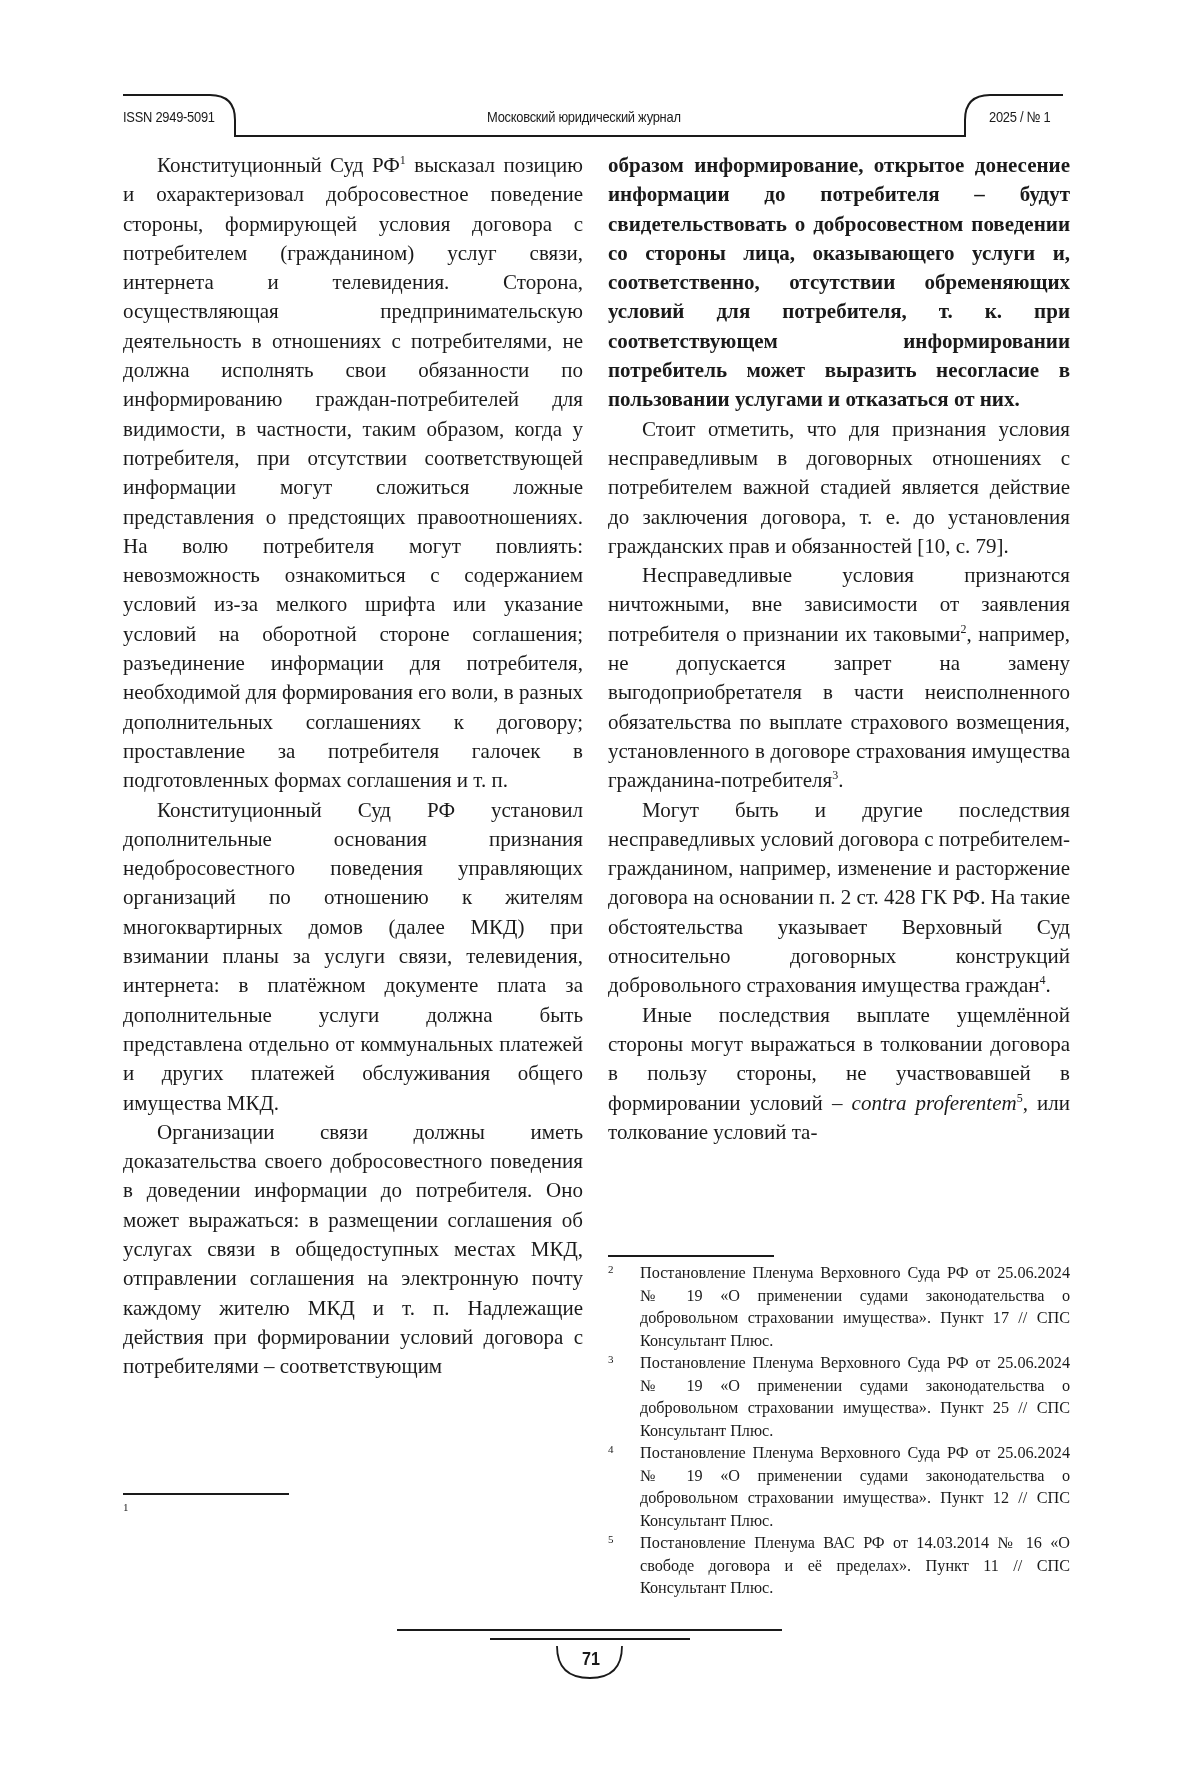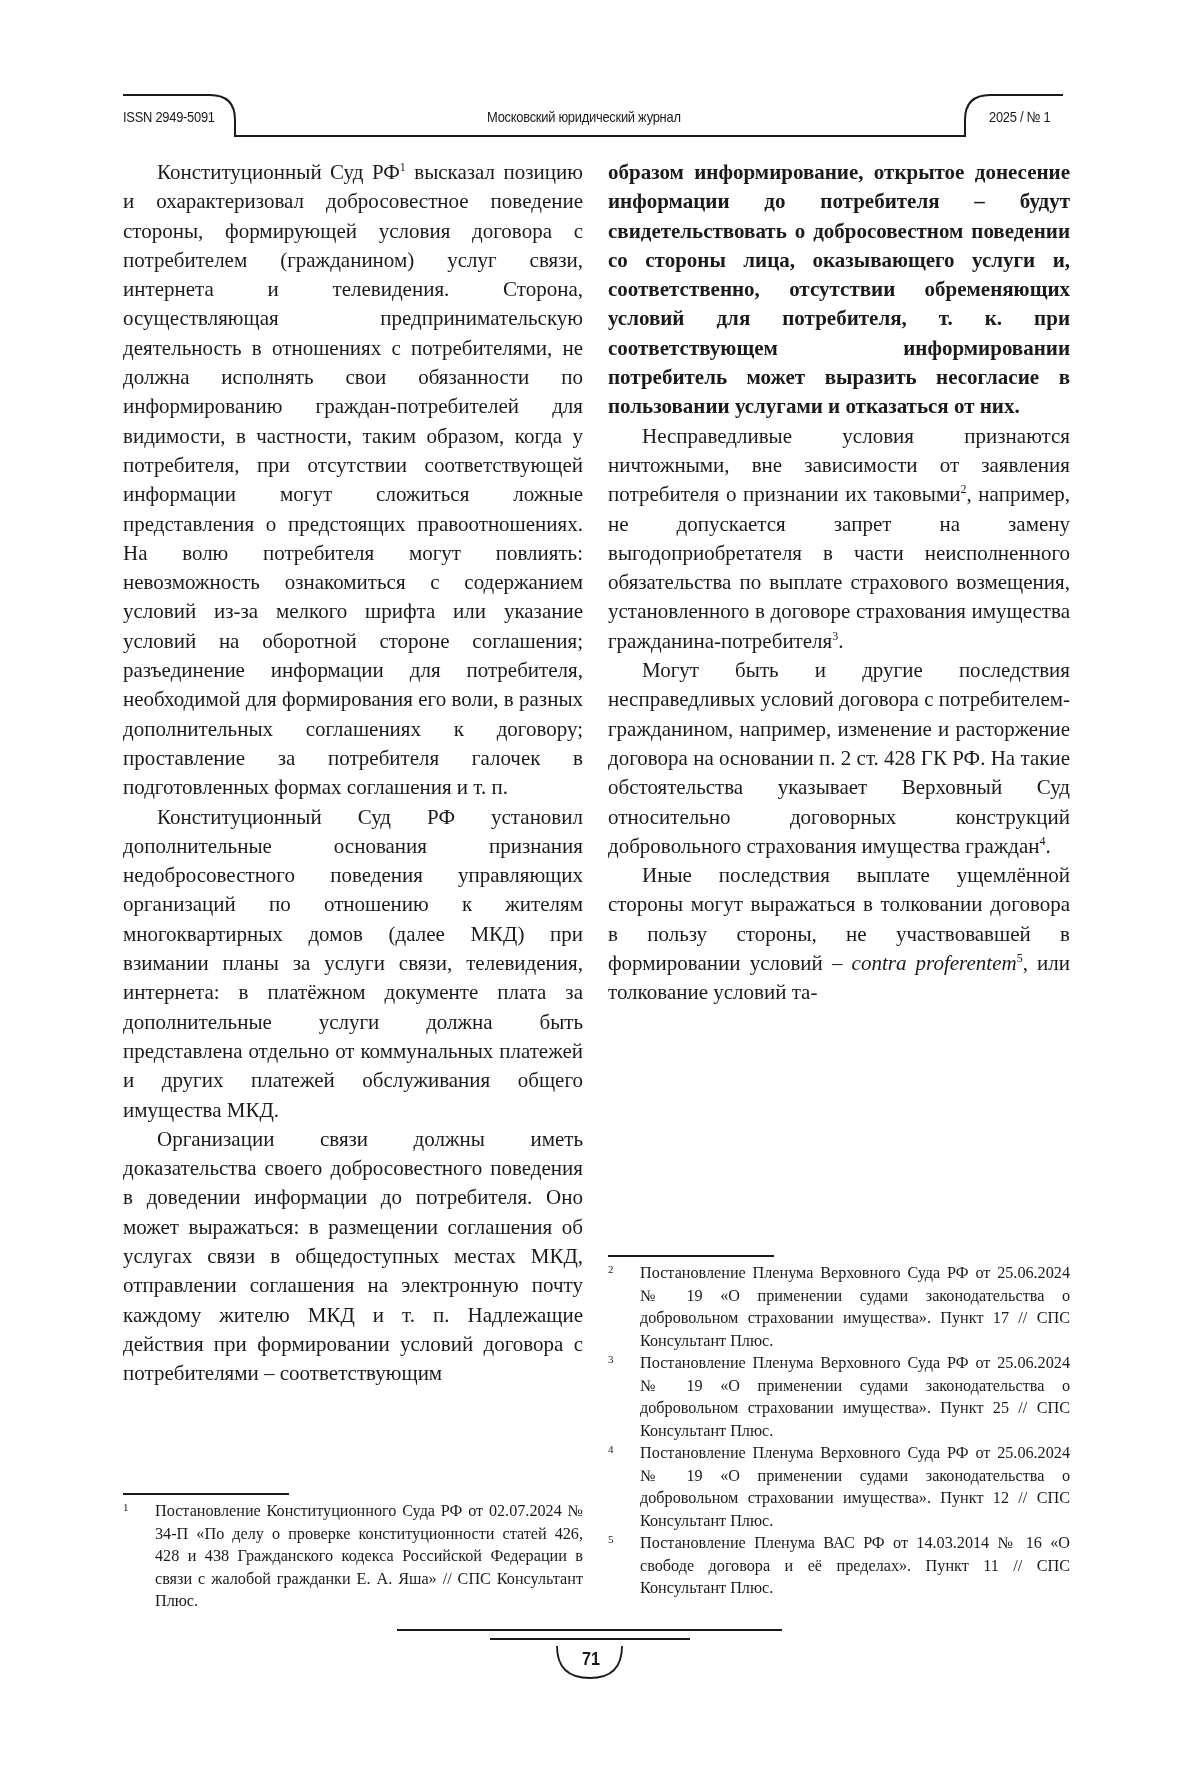--- a/index.html
+++ b/index.html
@@ -2,21 +2,21 @@
 <html><head>
 <meta charset="utf-8">
 <style>
   html, body { margin: 0; padding: 0; background: #ffffff; }
   body { width: 1200px; height: 1783px; position: relative; overflow: hidden; color: #1a1a1a; }
   .header-svg { position: absolute; left: 0; top: 0; }
   .hdr-text { position: absolute; font-family: "Liberation Sans", sans-serif; font-size: 15px; color: #1a1a1a; letter-spacing: -0.3px; transform: scaleX(0.86); transform-origin: left center; white-space: nowrap; }
   .hdr-issn { left: 123px; top: 108px; }
   .hdr-title { left: 487px; top: 108px; }
   .hdr-issue { left: 989px; top: 108px; }
-  .col { position: absolute; top: 158px; font-family: "Liberation Serif", "DejaVu Serif", serif; font-size: 21px; line-height: 29.3px; text-align: justify; hyphens: manual; }
+  .col { position: absolute; top: 151px; font-family: "Liberation Serif", "DejaVu Serif", serif; font-size: 21px; line-height: 29.3px; text-align: justify; hyphens: manual; }
   .col-left { left: 123px; width: 460px; }
   .col-right { left: 608px; width: 462px; }
   .col p { margin: 0; text-indent: 34px; }
   .col p.cont { text-indent: 0; font-weight: bold; }
   .col sup { font-size: 12px; line-height: 0; vertical-align: 8px; }
   .col em { font-style: italic; }
   .fn-rule { position: absolute; height: 1.5px; background: #1a1a1a; width: 166px; }
   .footnotes { position: absolute; font-family: "Liberation Serif", "DejaVu Serif", serif; font-size: 16.2px; line-height: 22.5px; text-align: justify; }
   .fn { position: relative; padding-left: 32px; margin: 0; }
   .fn .num { position: absolute; left: 0; top: -4px; font-size: 11px; }
@@ -37,32 +37,32 @@
 <div class="hdr-text hdr-issue">2025 / № 1</div>
 
 <div class="col col-left">
   <p><span>Конституционный Суд РФ</span><sup>1</sup><span> высказал позицию и охарактеризовал добросовестное поведение стороны, формирующей условия договора с потребителем (гражданином) услуг связи, интернета и телевидения. Сторона, осуществляющая предпринимательскую деятельность в отношениях с потребителями, не должна исполнять свои обязанности по информированию граждан-потребителей для видимости, в частности, таким образом, когда у потребителя, при отсутствии соответствующей информации могут сложиться ложные представления о предстоящих правоотношениях. На волю потребителя могут повлиять: невозможность ознакомиться с содержанием условий из-за мелкого шрифта или указание условий на оборотной стороне соглашения; разъединение информации для потребителя, необходимой для формирования его воли, в разных дополнительных соглашениях к договору; проставление за потребителя галочек в подготовленных формах соглашения и т. п.</span></p>
   <p>Конституционный Суд РФ установил дополнительные основания признания недобросовестного поведения управляющих организаций по отношению к жителям многоквартирных домов (далее МКД) при взимании планы за услуги связи, телевидения, интернета: в платёжном документе плата за дополнительные услуги должна быть представлена отдельно от коммунальных платежей и других платежей обслуживания общего имущества МКД.</p>
   <p>Организации связи должны иметь доказательства своего добросовестного поведения в доведении информации до потребителя. Оно может выражаться: в размещении соглашения об услугах связи в общедоступных местах МКД, отправлении соглашения на электронную почту каждому жителю МКД и т. п. Надлежащие действия при формировании условий договора с потребителями – соответствующим</p>
 </div>
 
 <div class="col col-right">
   <p class="cont">образом информирование, открытое донесение информации до потребителя – будут свидетельствовать о добросовестном поведении со стороны лица, оказывающего услуги и, соответственно, отсутствии обременяющих условий для потребителя, т. к. при соответствующем информировании потребитель может выразить несогласие в пользовании услугами и отказаться от них.</p>
+  <p>Стоит отметить, что для признания условия несправедливым в договорных отношениях с потребителем важной стадией является действие до заключения договора, т. е. до установления гражданских прав и обязанностей [10, с. 79].</p>
   <p><span>Несправедливые условия признаются ничтожными, вне зависимости от заявления потребителя о признании их таковыми</span><sup>2</sup><span>, например, не допускается запрет на замену выгодоприобретателя в части неисполненного обязательства по выплате страхового возмещения, установленного в договоре страхования имущества гражданина-потребителя</span><sup>3</sup><span>.</span></p>
   <p><span>Могут быть и другие последствия несправедливых условий договора с потребителем-гражданином, например, изменение и расторжение договора на основании п. 2 ст. 428 ГК РФ. На такие обстоятельства указывает Верховный Суд относительно договорных конструкций добровольного страхования имущества граждан</span><sup>4</sup><span>.</span></p>
   <p><span>Иные последствия выплате ущемлённой стороны могут выражаться в толковании договора в пользу стороны, не участвовавшей в формировании условий – </span><em>contra proferentem</em><sup>5</sup><span>, или толкование условий та-</span></p>
 </div>
 
 <div class="fn-rule" style="left:123px; top:1493px;"></div>
 <div class="fn-rule" style="left:608px; top:1255px;"></div>
 
 <div class="footnotes fn-left">
   <div class="fn">
     <span class="num">1</span>
-    <span>Постановление Конституционного Суда РФ от 02.07.2024 № 34-П «По делу о проверке конституционности статей 426, 428 и 438 Гражданского кодекса Российской Федерации в связи с жалобой гражданки Е. А. Яша» // СПС Консультант Плюс.</span>
   </div>
 </div>
 
 <div class="footnotes fn-right">
   <div class="fn">
     <span class="num">2</span>
     <span>Постановление Пленума Верховного Суда РФ от 25.06.2024 № 19 «О применении судами законодательства о добровольном страховании имущества». Пункт 17 // СПС Консультант Плюс.</span>
   </div>
   <div class="fn">
     <span class="num">3</span>

